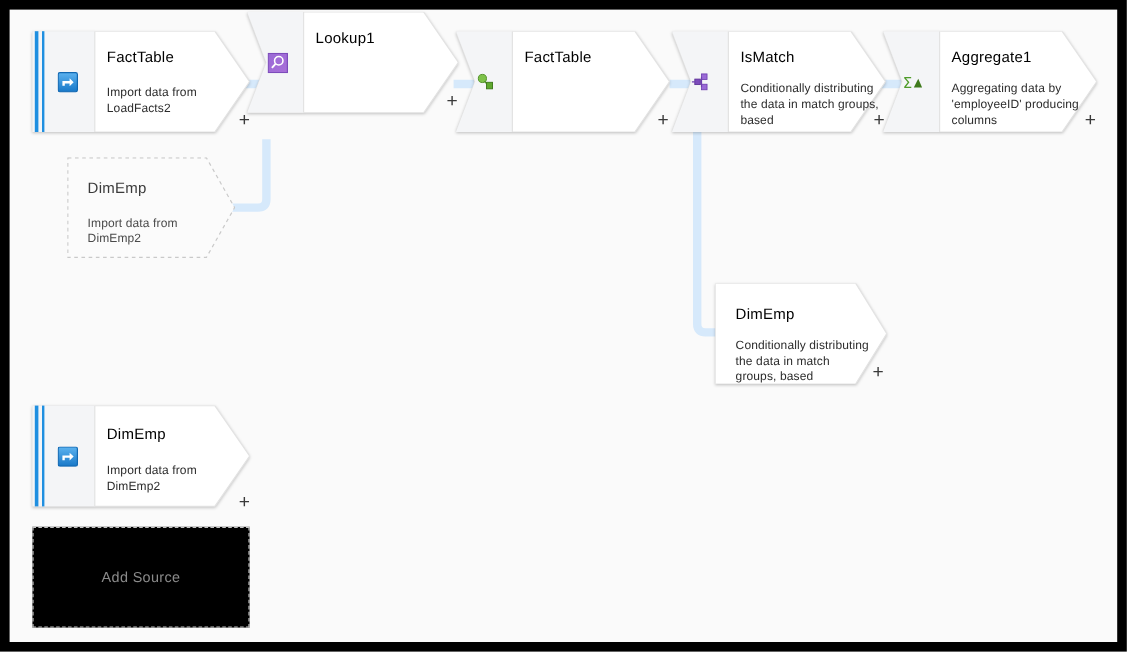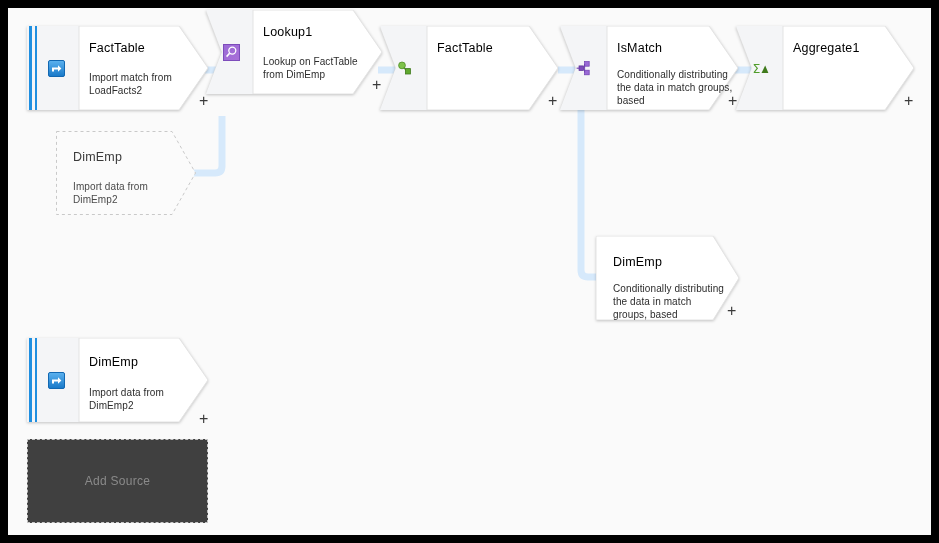--- a/index.html
+++ b/index.html
@@ -43,21 +43,21 @@
   .plus{
     position:absolute;font-size:16px;line-height:16px;color:#3a3a3a;
     font-family:"Liberation Sans", sans-serif;font-weight:400;
   }
 
   
   .ghost .ttl{color:#3a3a3a;}
   .ghost .desc{color:#4a4a4a;}
 
   .addsource{
-    position:absolute;border:1px dashed #c4c4c4;background:#404040;
+    position:absolute;border:1px dashed #c4c4c4;background:#000000;
     display:flex;align-items:center;justify-content:center;
   }
   .addsource span{font-size:12px;color:#8a8a8a;letter-spacing:.3px;}
 </style>
 </head>
 <body>
 
 <div id="frame">
   <div id="canvas">
 
@@ -91,21 +91,21 @@
                 <linearGradient id="gblue" x1="0" y1="0" x2="0" y2="1">
               <stop offset="0" stop-color="#5cb2ef"></stop>
                   <stop offset="1" stop-color="#1878c8"></stop>
             </linearGradient>
               </defs>
             <rect x="0.5" y="0.5" width="16" height="16" rx="1.5" fill="url(#gblue)" stroke="#1268b2"></rect>
             <path d="M4,11.5 V7.5 H10 V5.2 L13.4,8.5 L10,11.8 V9.5 H6 V11.5 Z" fill="#ffffff"></path>
           </svg>
         </div>
         <div class="ttl" style="left:62px;top:15px;">FactTable</div>
-        <div class="desc" style="left:62px;top:45px;">Import match from LoadFacts2</div>
+        <div class="desc" style="left:62px;top:45px;">Import data from LoadFacts2</div>
         <div class="plus" style="left:172px;top:67px;">+</div>
       </div>
     </div>
 
     <div class="node" style="left:198px;top:2px;width:176px;height:84px;">
       <svg class="shape" viewBox="0 0 176 84" preserveAspectRatio="none">
         <path d="M0,0 H147 L176,42 L147,84 H0 L16,42 Z" fill="#ffffff" stroke="#e3e3e3" stroke-width="1"></path>
         <path d="M0,0 H47 V84 H0 L16,42 Z" fill="#f4f5f7"></path>
         <line x1="47" y1="0" x2="47" y2="84" stroke="#e3e3e3" stroke-width="1"></line>
       </svg>
@@ -117,21 +117,20 @@
               <stop offset="0" stop-color="#9a6ad6"></stop>
                   <stop offset="1" stop-color="#a96fd8"></stop>
             </linearGradient>
               </defs>
             <rect x="0.5" y="0.5" width="16" height="16" fill="url(#gpur)" stroke="#7d4cbb"></rect>
             <circle cx="9.3" cy="6.6" r="3.5" fill="none" stroke="#ffffff" stroke-width="1.3"></circle>
             <line x1="6.6" y1="9.3" x2="3.6" y2="12.6" stroke="#ffffff" stroke-width="1.6"></line>
           </svg>
         </div>
         <div class="ttl" style="left:57px;top:15px;">Lookup1</div>
-        <div class="desc" style="left:57px;top:45px;">Lookup on FactTable from DimEmp</div>
         <div class="plus" style="left:166px;top:67px;">+</div>
       </div>
     </div>
 
     <div class="node" style="left:372px;top:18px;width:178px;height:84px;">
       <svg class="shape" viewBox="0 0 178 84" preserveAspectRatio="none">
         <path d="M0,0 H149 L178,42 L149,84 H0 L16,42 Z" fill="#ffffff" stroke="#e3e3e3" stroke-width="1"></path>
         <path d="M0,0 H47 V84 H0 L16,42 Z" fill="#f4f5f7"></path>
         <line x1="47" y1="0" x2="47" y2="84" stroke="#e3e3e3" stroke-width="1"></line>
       </svg>
@@ -177,20 +176,21 @@
         <line x1="47" y1="0" x2="47" y2="84" stroke="#e3e3e3" stroke-width="1"></line>
       </svg>
       <div class="content">
         <div class="iconwrap" style="left:15px;top:33px;">
           <svg class="ico" viewBox="0 0 17 17">
             <text x="0.4" y="13" font-family="DejaVu Sans, sans-serif" font-size="12.5" fill="#4f9c2a">Σ</text>
             <path d="M9.5,13 L13.2,5.6 L16.4,13 Z" fill="#3f7a1c"></path>
           </svg>
         </div>
         <div class="ttl" style="left:57px;top:15px;">Aggregate1</div>
+        <div class="desc" style="left:57px;top:42px;">Aggregating data by 'employeeID' producing columns</div>
         <div class="plus" style="left:168px;top:67px;">+</div>
       </div>
     </div>
 
     <div class="node ghost" style="left:48px;top:123px;width:140px;height:84px;">
       <svg class="shape" viewBox="0 0 140 84" preserveAspectRatio="none" style="filter:none;">
         <path d="M0.5,0.5 H116 L139.5,42 L116,83.5 H0.5 Z" fill="#fbfbfb" stroke="#c9c9c9" stroke-width="1" stroke-dasharray="3 3"></path>
       </svg>
       <div class="content">
         <div class="ttl" style="left:17px;top:19px;">DimEmp</div>

